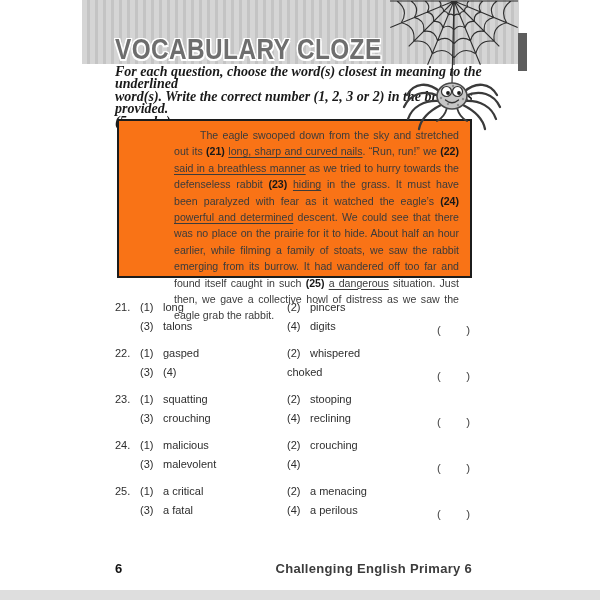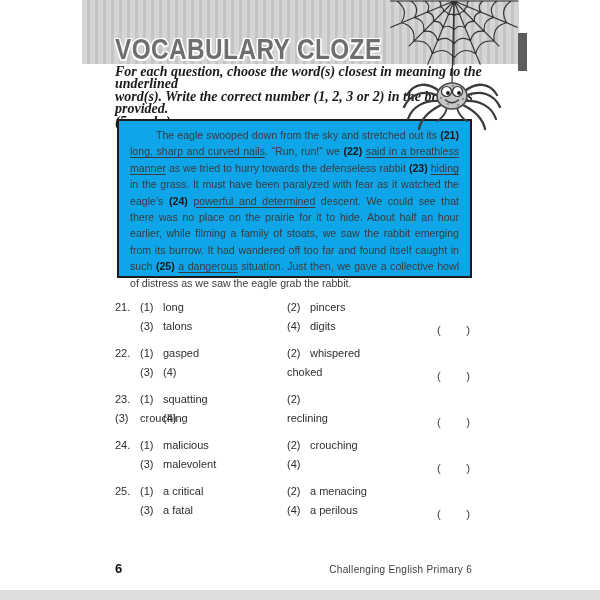--- a/index.html
+++ b/index.html
@@ -33,21 +33,21 @@
   
   .instructions{
     position:absolute;left:115px;top:66px;width:370px;
     font-family:"Liberation Serif","DejaVu Serif",serif;
     font-style:italic;font-weight:700;font-size:14px;line-height:12.4px;
     color:#1a1a1a;z-index:3;
   }
   
   .passage-box{
     position:absolute;left:117px;top:119px;width:355px;height:159px;
-    border:2px solid #1c1c1c;box-sizing:border-box;background:#0ea5e9;z-index:4;
+    border:2px solid #1c1c1c;box-sizing:border-box;background:#f97316;z-index:4;padding-left:44px;
   }
   .passage-text{
     margin:0;padding:6px 11px 0 11px;
     font-size:10.6px;line-height:16.4px;text-align:justify;
     text-indent:26px;color:#3b3b3b;
   }
   [data-name="passage-segment"].bold{font-weight:700;color:#181818;}
   [data-name="passage-segment"].underline{text-decoration:underline;text-underline-offset:2px;text-decoration-thickness:1px;}
   
   .questions{position:absolute;left:115px;top:301px;width:357px;}
@@ -61,21 +61,21 @@
     position:absolute;right:2px;bottom:0;width:33px;height:19px;
     display:flex;justify-content:space-between;align-items:center;
     font-size:11.5px;color:#444;
   }
   
   .footer{
     position:absolute;left:115px;top:561px;width:357px;
     display:flex;justify-content:space-between;align-items:baseline;
   }
   .page-number{font-size:13px;font-weight:700;color:#111;}
-  .book-title{font-size:10px;color:#3c3c3c;letter-spacing:0.3px;}
+  .book-title{font-size:13px;color:#3c3c3c;letter-spacing:0.3px;font-weight:bold;}
   .bottom-strip{
     position:absolute;left:0;top:590px;width:600px;height:10px;background:#dedede;
   }
 </style>
 </head>
 <body>
 
 <div class="banner" data-name="header-banner"></div>
 
 <div class="page-title" data-name="page-title">VOCABULARY CLOZE</div>
@@ -161,20 +161,21 @@
       <span data-name="answer-bracket-open">(</span>
       <span data-name="answer-bracket-close">)</span>
     </span>
   </div>
 
   <div class="q" data-name="question-block">
     <span data-name="question-number">23.</span>
     <span data-name="option-number">(1)</span>
     <span data-name="option-label">squatting</span>
     <span data-name="option-number">(2)</span>
+    <span data-name="option-label">stooping</span>
     <span></span>
     <span data-name="option-number">(3)</span>
     <span data-name="option-label">crouching</span>
     <span data-name="option-number">(4)</span>
     <span data-name="option-label">reclining</span>
     <span class="bracket" data-name="answer-bracket">
       <span data-name="answer-bracket-open">(</span>
       <span data-name="answer-bracket-close">)</span>
     </span>
   </div>

